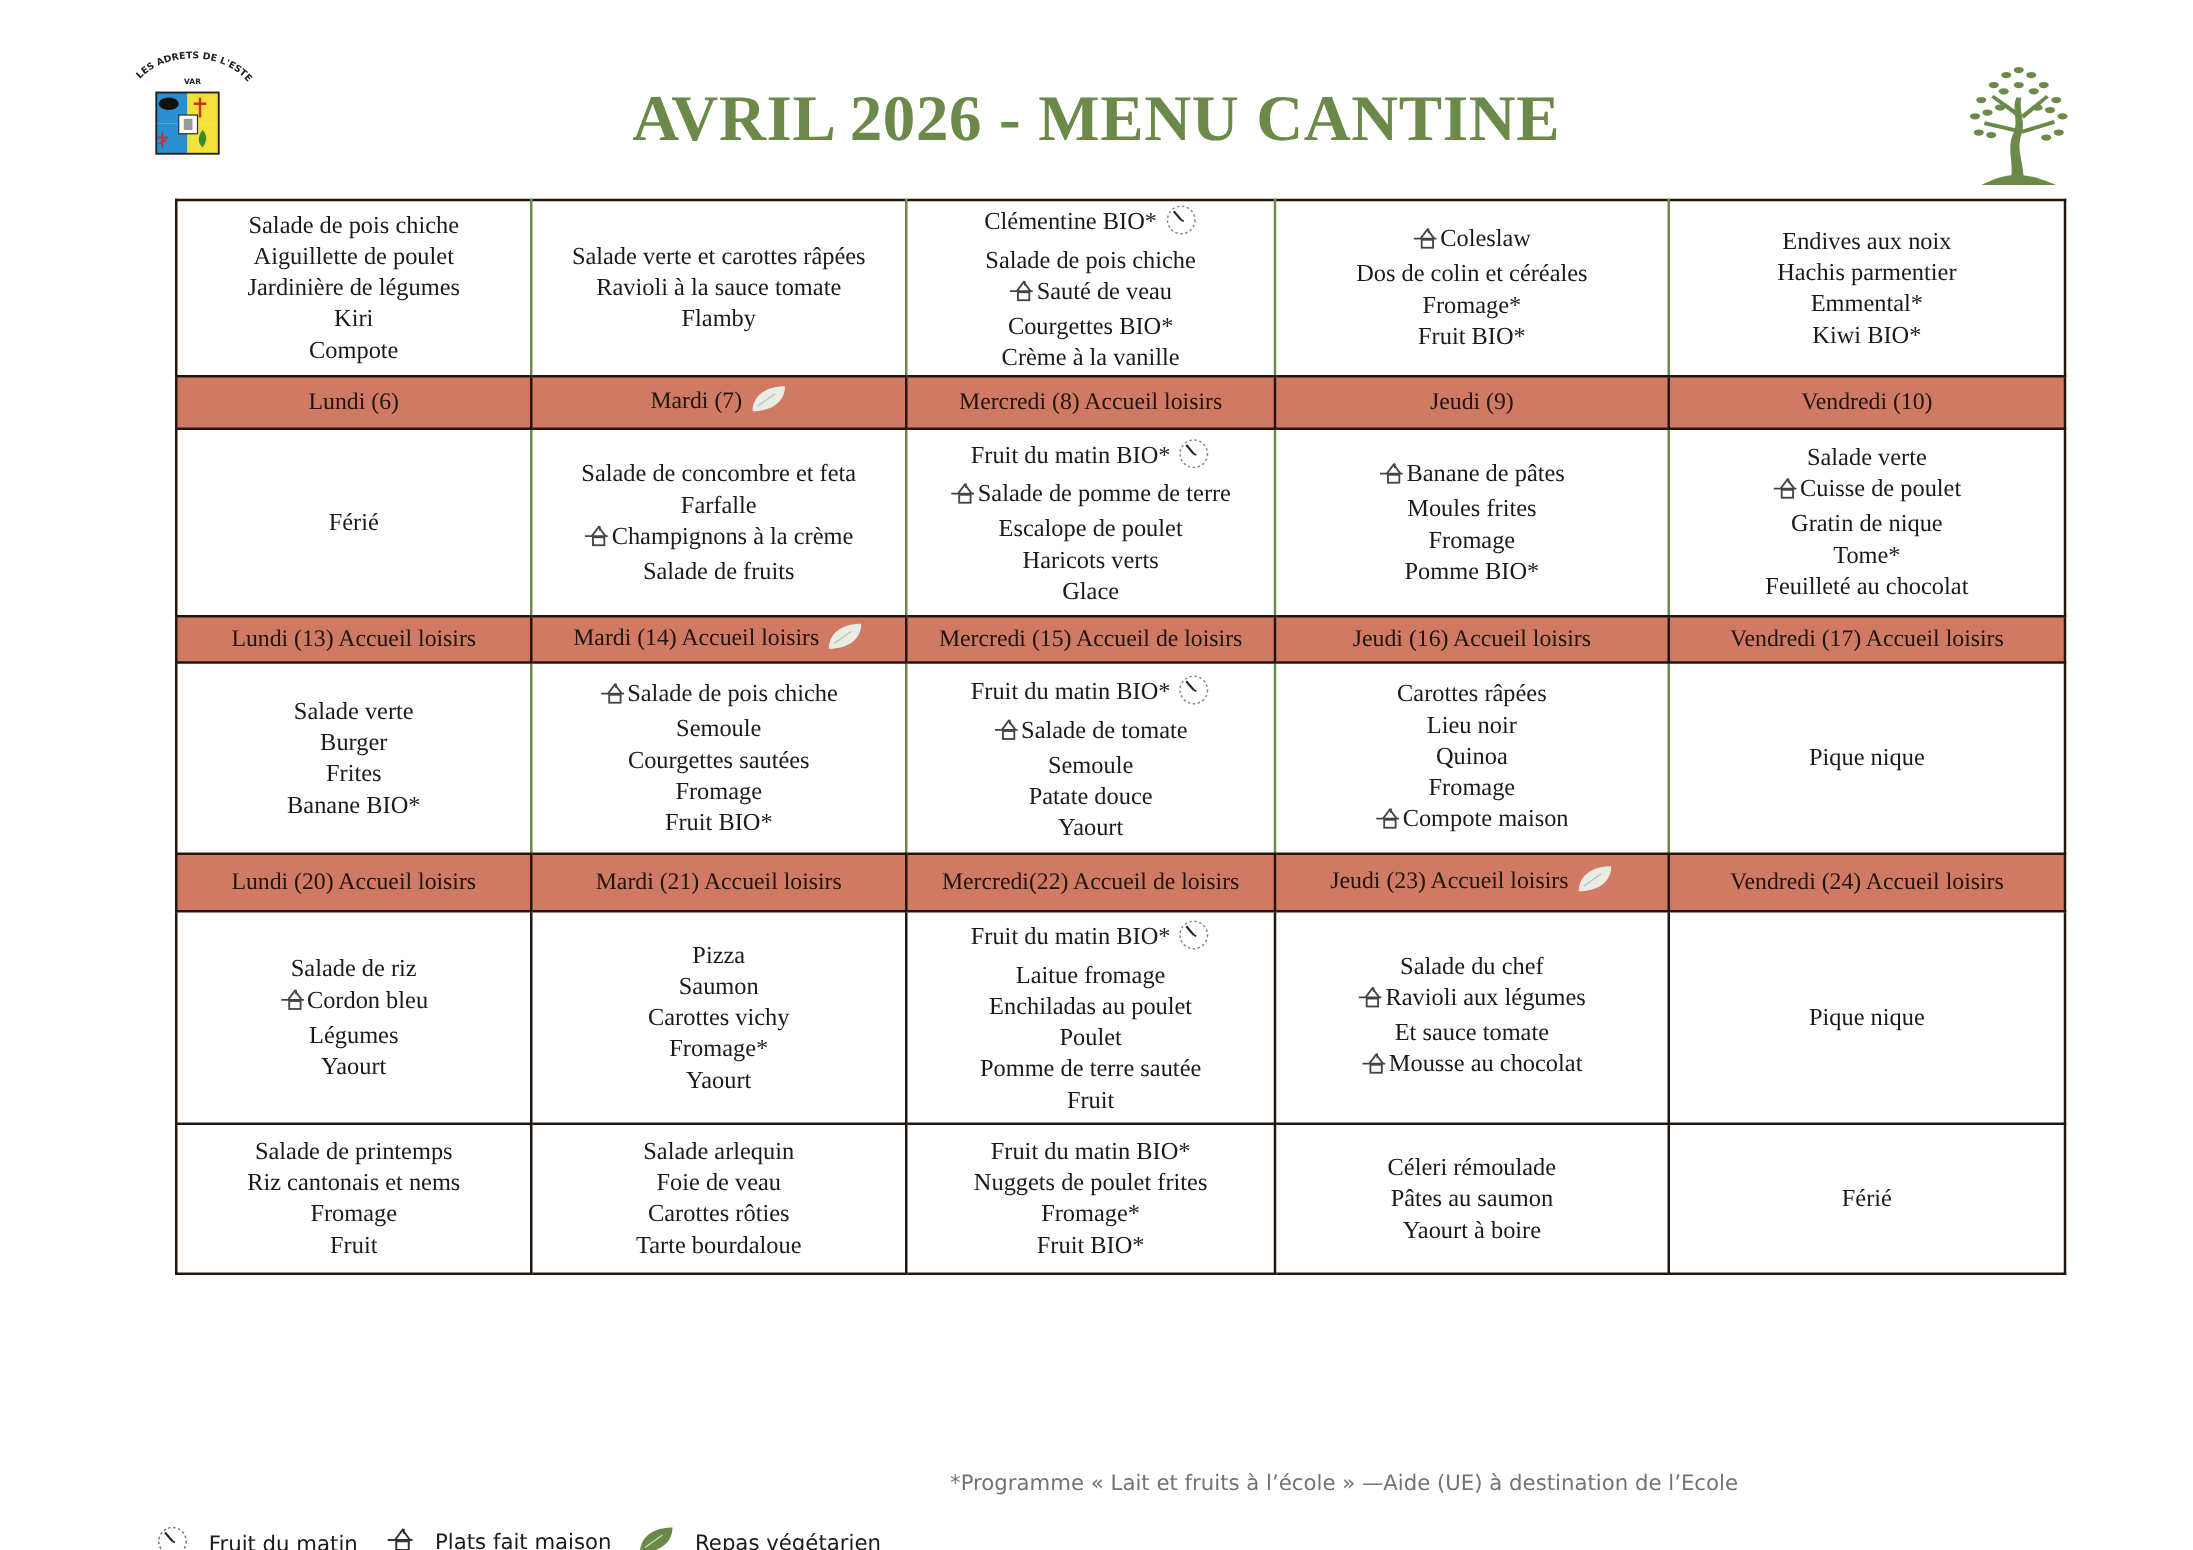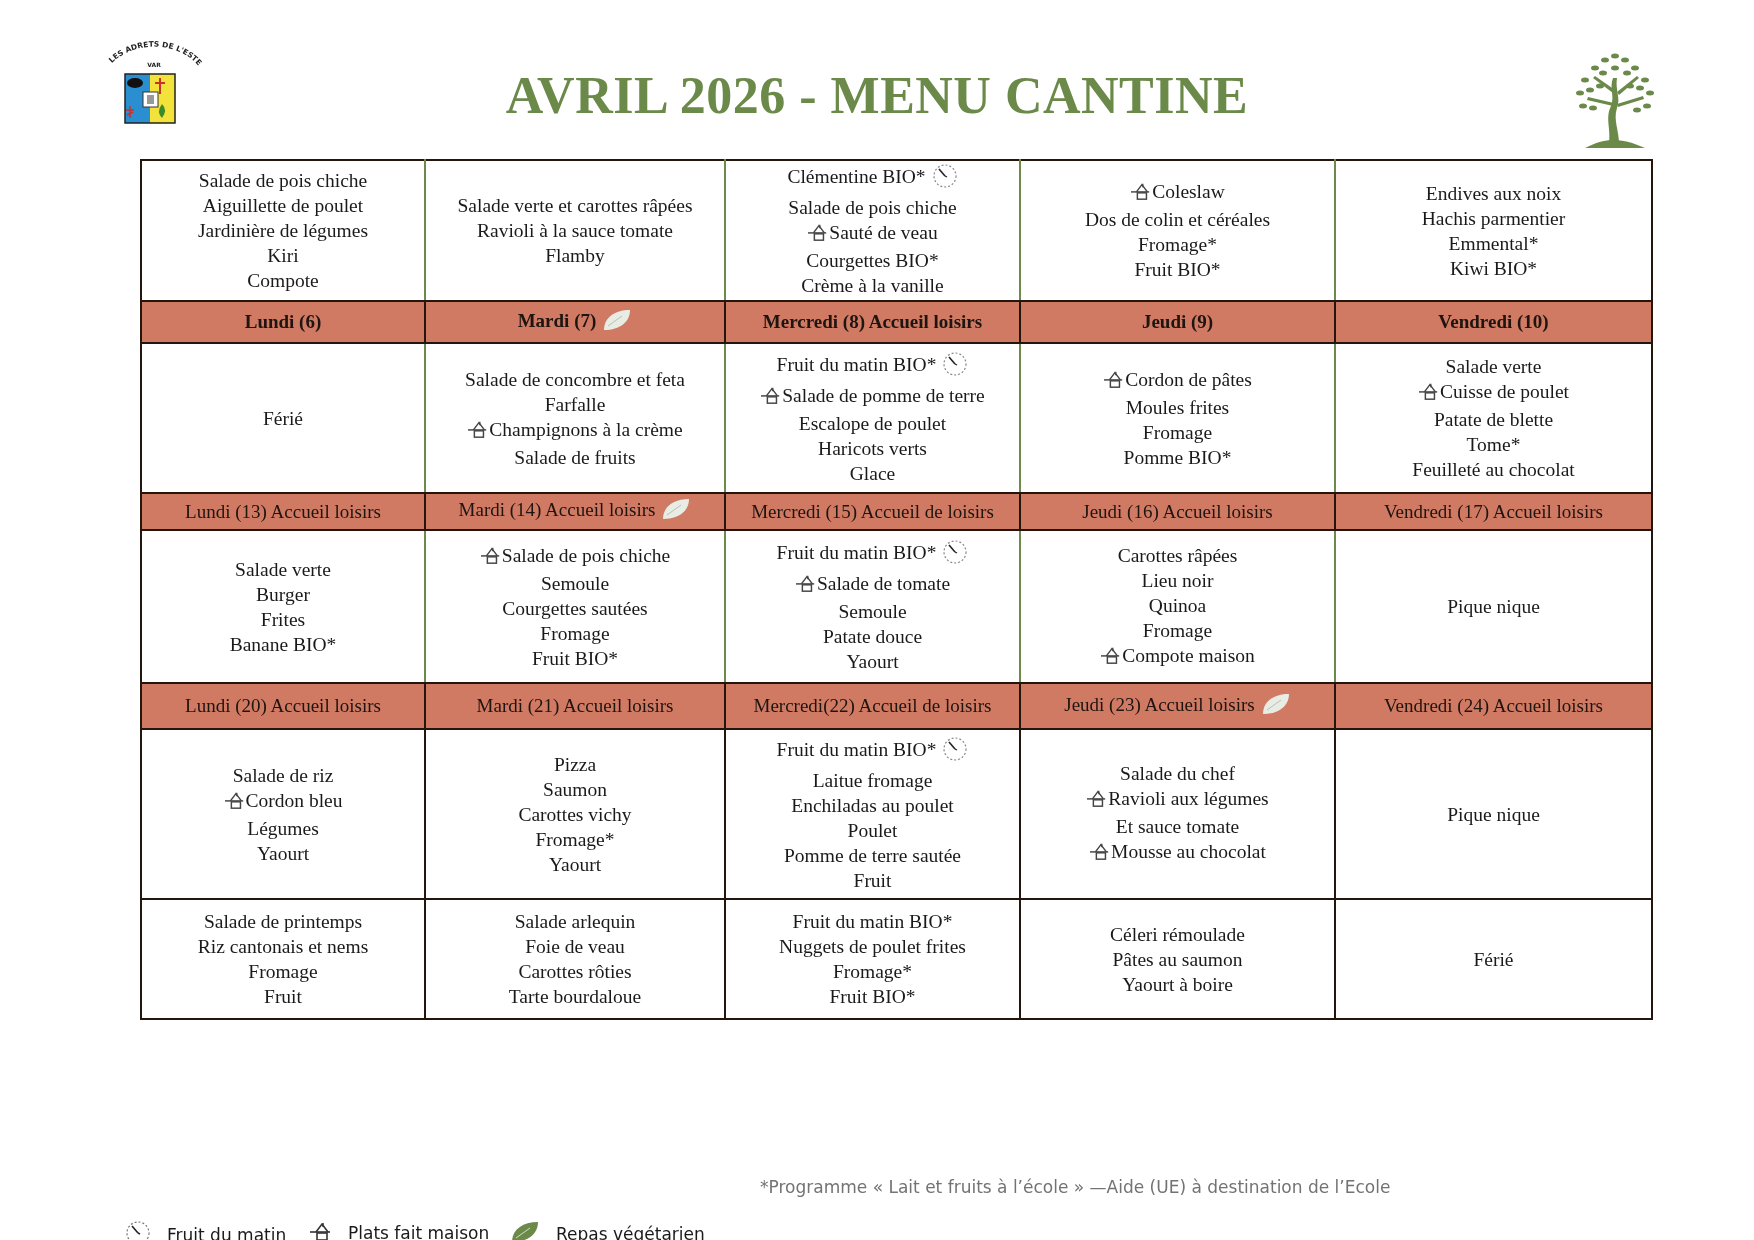--- a/index.html
+++ b/index.html
@@ -34,21 +34,21 @@
     border-left: 2px solid #6e8a4a; border-right: 2px solid #6e8a4a;
     border-top: 2.5px solid #24160d; border-bottom: 2.5px solid #24160d;
     text-align: center; vertical-align: middle; font-size: 19.5px; line-height: 25px; color: #1a1a1a;
   }
   table.menu tr.body td:first-child { border-left: 2.5px solid #24160d; }
   table.menu tr.body td:last-child { border-right: 2.5px solid #24160d; }
   tr.body.dark td { border-left-color: #24160d; border-right-color: #24160d; }
 
   tr.h1 td { height: 34px; }
   tr.b1 td { height: 141px; }
-  tr.h2 td { height: 42px; font-weight: bold; }
+  tr.h2 td { height: 42px; }
   tr.b2 td { height: 150px; }
   tr.h3 td { height: 37px; }
   tr.b3 td { height: 153px; }
   tr.h4 td { height: 46px; }
   tr.b4 td { height: 170px; }
   tr.h5 td { height: 42px; }
   tr.b5 td { height: 120px; }
 
   .line { display: block; white-space: nowrap; }
   .ico { display: inline-block; vertical-align: -3px; }
@@ -219,34 +219,34 @@
           <span class="line"><span>Escalope de poulet</span></span>
           <span class="line"><span>Haricots verts</span></span>
           <span class="line"><span>Glace</span></span>
         </td>
         <td>
           <span class="line"><span class="ico"><svg width="22" height="20" viewBox="0 0 22 22">
                 <path d="M0,12 H20" stroke="#444" stroke-width="1.6"></path>
                 <path d="M6,12 L12,4 L18,12" fill="none" stroke="#444" stroke-width="1.6"></path>
                 <rect x="7" y="13" width="10" height="7" fill="none" stroke="#444" stroke-width="1.6"></rect>
                 <path d="M13,3 V7" stroke="#444" stroke-width="1.4"></path>
-              </svg></span><span>Cordon de pâtes</span></span>
+              </svg></span><span>Banane de pâtes</span></span>
           <span class="line"><span>Moules frites</span></span>
           <span class="line"><span>Fromage</span></span>
           <span class="line"><span>Pomme BIO*</span></span>
         </td>
         <td>
           <span class="line"><span>Salade verte</span></span>
           <span class="line"><span class="ico"><svg width="22" height="20" viewBox="0 0 22 22">
                 <path d="M0,12 H20" stroke="#444" stroke-width="1.6"></path>
                 <path d="M6,12 L12,4 L18,12" fill="none" stroke="#444" stroke-width="1.6"></path>
                 <rect x="7" y="13" width="10" height="7" fill="none" stroke="#444" stroke-width="1.6"></rect>
                 <path d="M13,3 V7" stroke="#444" stroke-width="1.4"></path>
               </svg></span><span>Cuisse de poulet</span></span>
-          <span class="line"><span>Patate de blette</span></span>
+          <span class="line"><span>Gratin de nique</span></span>
           <span class="line"><span>Tome*</span></span>
           <span class="line"><span>Feuilleté au chocolat</span></span>
         </td>
       </tr>
       <tr class="hdr h3">
         <td><span>Lundi (13) Accueil loisirs</span></td>
         <td><span>Mardi (14) Accueil loisirs</span><span class="leaf-hdr"><svg width="30" height="24" viewBox="0 0 30 24">
               <path d="M2,22 C2,10 12,2 28,2 C28,14 18,22 2,22 Z" fill="#e8ece4"></path>
               <path d="M6,18 L20,8" stroke="#b8c2ae" stroke-width="1"></path>
             </svg></span></td>

